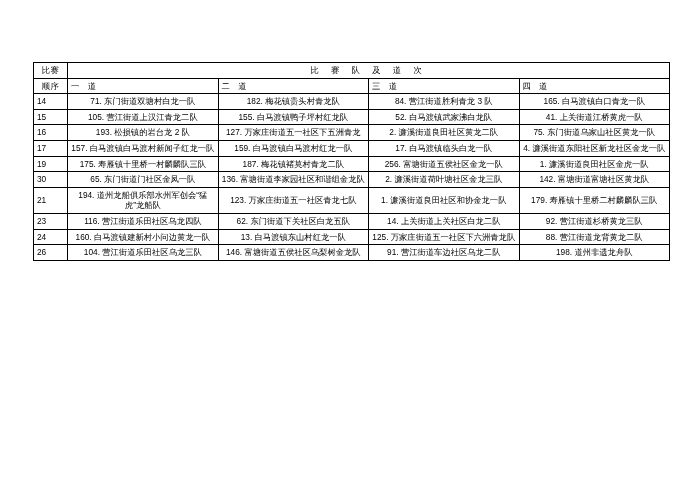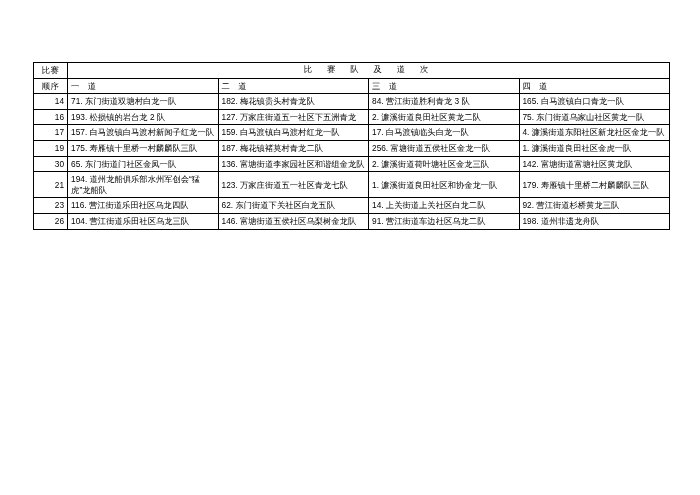--- a/index.html
+++ b/index.html
@@ -43,34 +43,33 @@
     text-align: center;
     font-size: 8.6px;
     padding: 3px 2px;
     letter-spacing: 0.5px;
   }
   .hdr-title {
     text-align: center;
     font-size: 8.8px;
     letter-spacing: 5px;
     padding: 4px 2px 3px 2px;
-    font-family: Liberation Mono, monospace;
   }
   .hdr-lane {
     text-align: left;
     font-size: 8.6px;
     padding: 3px 2px;
     letter-spacing: 3px;
   }
   .num-cell {
-    text-align: right;
+    text-align: left;
     font-size: 8.6px;
   }
   .team-cell {
-    text-align: left;
+    text-align: center;
   }
 </style>
 </head>
 <body>
 
 <div class="page">
   <table class="race-table">
     <colgroup>
       <col class="c-num">
       <col class="c-lane">
@@ -91,20 +90,27 @@
         <td class="hdr-lane">四 道</td>
       </tr>
     </thead>
     <tbody>
       <tr>
         <td class="num-cell">14</td>
         <td class="team-cell">71. 东门街道双塘村白龙一队</td>
         <td class="team-cell">182. 梅花镇贵头村青龙队</td>
         <td class="team-cell">84. 营江街道胜利青龙 3 队</td>
         <td class="team-cell">165. 白马渡镇白口青龙一队</td>
+      </tr>
+      <tr>
+        <td class="num-cell">15</td>
+        <td class="team-cell">105. 营江街道上汉江青龙二队</td>
+        <td class="team-cell">155. 白马渡镇鸭子坪村红龙队</td>
+        <td class="team-cell">52. 白马渡镇武家沸白龙队</td>
+        <td class="team-cell">41. 上关街道江桥黄虎一队</td>
       </tr>
       <tr>
         <td class="num-cell">16</td>
         <td class="team-cell">193. 松损镇的岩台龙 2 队</td>
         <td class="team-cell">127. 万家庄街道五一社区下五洲青龙</td>
         <td class="team-cell">2. 濂溪街道良田社区黄龙二队</td>
         <td class="team-cell">75. 东门街道乌家山社区黄龙一队</td>
       </tr>
       <tr>
         <td class="num-cell">17</td>
@@ -135,20 +141,27 @@
         <td class="team-cell">179. 寿雁镇十里桥二村麟麟队三队</td>
       </tr>
       <tr>
         <td class="num-cell">23</td>
         <td class="team-cell">116. 营江街道乐田社区乌龙四队</td>
         <td class="team-cell">62. 东门街道下关社区白龙五队</td>
         <td class="team-cell">14. 上关街道上关社区白龙二队</td>
         <td class="team-cell">92. 营江街道杉桥黄龙三队</td>
       </tr>
       <tr>
+        <td class="num-cell">24</td>
+        <td class="team-cell">160. 白马渡镇建新村小问边黄龙一队</td>
+        <td class="team-cell">13. 白马渡镇东山村红龙一队</td>
+        <td class="team-cell">125. 万家庄街道五一社区下六洲青龙队</td>
+        <td class="team-cell">88. 营江街道龙背黄龙二队</td>
+      </tr>
+      <tr>
         <td class="num-cell">26</td>
         <td class="team-cell">104. 营江街道乐田社区乌龙三队</td>
         <td class="team-cell">146. 富塘街道五侯社区乌梨树金龙队</td>
         <td class="team-cell">91. 营江街道车边社区乌龙二队</td>
         <td class="team-cell">198. 道州非遗龙舟队</td>
       </tr>
     </tbody>
   </table>
 </div>
 

